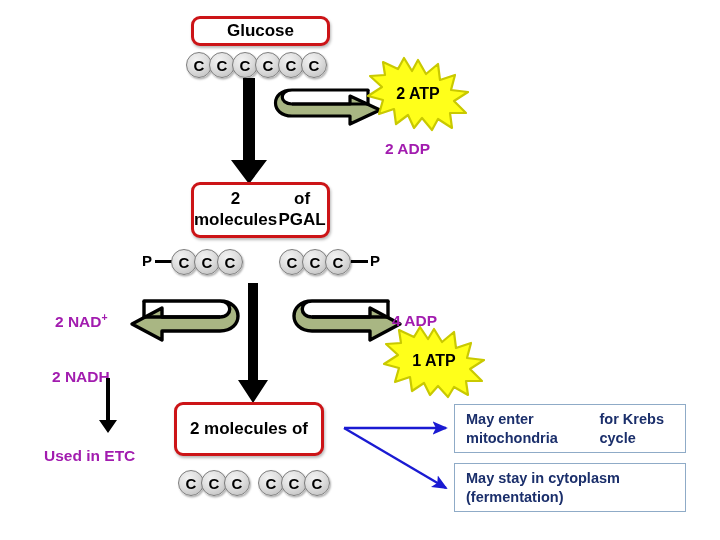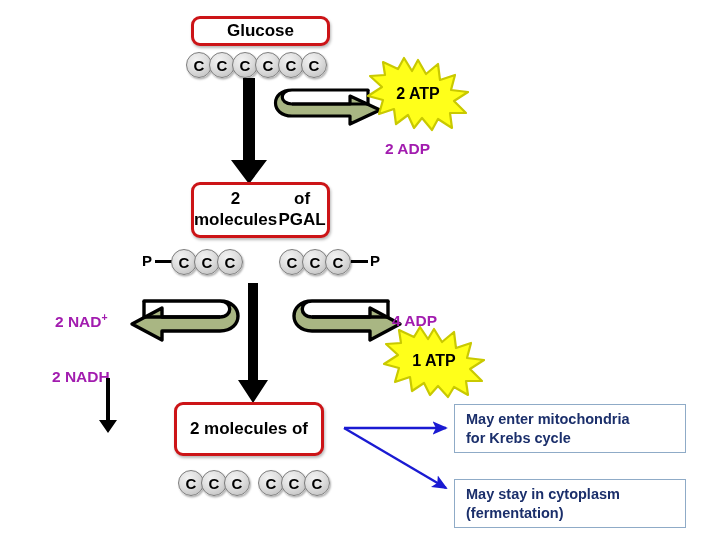--- a/index.html
+++ b/index.html
@@ -199,20 +199,21 @@
   <div class="bluetext" style="left:55px; top:301px;">
     <span>2 NAD</span><sup>+</sup>
   </div>
 
   <div class="bluetext" style="left:52px; top:358px;">2 NADH</div>
 
   <svg class="abs" style="left:95px; top:378px;" width="26" height="56" viewBox="0 0 26 56">
     <path d="M11 0 L15 0 L15 42 L22 42 L13 55 L4 42 L11 42 Z" fill="#000000"></path>
   </svg>
 
+  <div class="bluetext" style="left:44px; top:437px;">Used in ETC</div>
 
   <svg class="abs" style="left:296px; top:297px;" width="110" height="72" viewBox="0 0 110 72">
     <path d="M92 4
              L16 4
              C 3 4, 3 20, 16 20
              L74 20
              L74 11
              L104 27
              L74 43
              L74 34
@@ -246,23 +247,23 @@
   <svg class="abs" style="left:342px; top:418px;" width="116" height="80" viewBox="0 0 116 80">
     <defs>
       <marker id="bluehead" markerWidth="7" markerHeight="7" refX="5.6" refY="3.1" orient="auto" markerUnits="strokeWidth">
         <path d="M0,0.3 L6.4,3.1 L0,5.9 L1.4,3.1 Z" fill="#1a1ad2"></path>
       </marker>
     </defs>
     <line x1="2" y1="10" x2="104" y2="10" stroke="#1a1ad2" stroke-width="2.4" marker-end="url(#bluehead)"></line>
     <line x1="2" y1="10" x2="104" y2="70" stroke="#1a1ad2" stroke-width="2.4" marker-end="url(#bluehead)"></line>
   </svg>
 
-  <div class="bluebox" style="left:454px; top:404px; width:232px; height:49px; flex-direction:column; align-items:flex-start; justify-content:center;">
+  <div class="bluebox" style="left:454px; top:404px; width:232px; height:49px; flex-direction:row; align-items:center; justify-content:center;">
     <span>May enter mitochondria</span>
     <span>for Krebs cycle</span>
   </div>
 
-  <div class="bluebox" style="left:454px; top:463px; width:232px; height:49px; flex-direction:column; align-items:flex-start; justify-content:center;margin-top:16px;">
+  <div class="bluebox" style="left:454px; top:463px; width:232px; height:49px; flex-direction:column; align-items:flex-start; justify-content:center;">
     <span>May stay in cytoplasm</span>
     <span>(fermentation)</span>
   </div>
 
 </div>
 
 </body></html>

